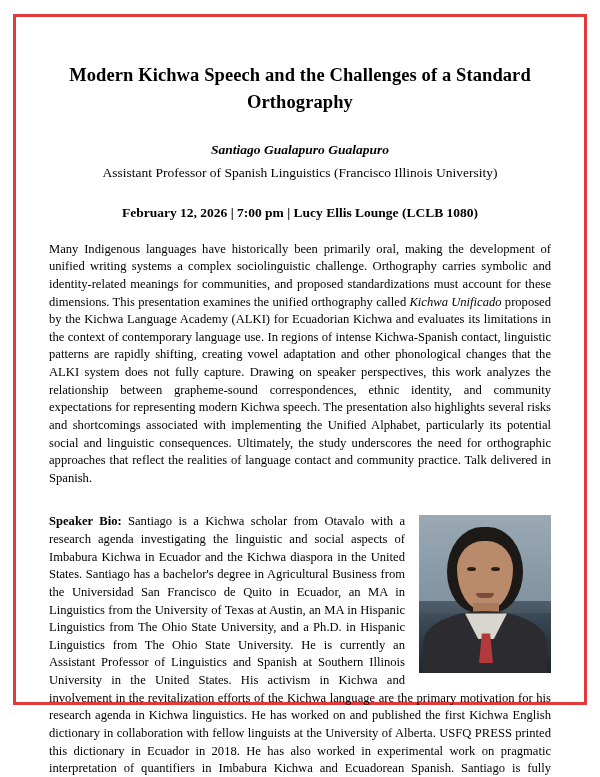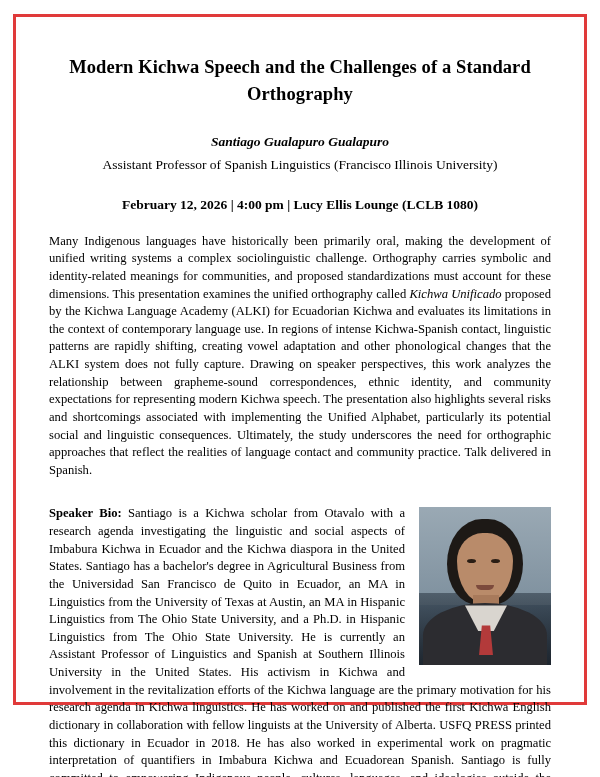--- a/index.html
+++ b/index.html
@@ -12,21 +12,21 @@
     height: 777px;
     font-family: "Liberation Serif", serif;
     color: #000000;
     overflow: hidden;
   }
   .page {
     position: relative;
     width: 600px;
     height: 719px;
     box-sizing: border-box;
-    padding: 20px 13px;
+    padding: 28px 13px;
     background: #ffffff;
   }
   .border-outer {
     position: absolute;
     left: 13px;
     top: 14px;
     right: 13px;
     bottom: 14px;
     border: 3px solid #e03a3a;
     box-sizing: border-box;
@@ -173,21 +173,21 @@
 <div class="page">
   <div class="border-outer"></div>
 
   <div class="content">
 
     <h1 class="title">Modern Kichwa Speech and the Challenges of a Standard Orthography</h1>
 
     <div class="speaker-name">Santiago Gualapuro Gualapuro</div>
     <div class="speaker-affil">Assistant Professor of Spanish Linguistics (Francisco Illinois University)</div>
 
-    <div class="details">February 12, 2026  |  4:00 pm  |  Lucy Ellis Lounge (LCLB 1080)</div>
+    <div class="details">February 12, 2026  |  7:00 pm  |  Lucy Ellis Lounge (LCLB 1080)</div>
 
     <p class="abstract"><span>Many Indigenous languages have historically been primarily oral, making the development of unified writing systems a complex sociolinguistic challenge. Orthography carries symbolic and identity-related meanings for communities, and proposed standardizations must account for these dimensions. This presentation examines the unified orthography called </span><span class="ital">Kichwa Unificado</span><span> proposed by the Kichwa Language Academy (ALKI) for Ecuadorian Kichwa and evaluates its limitations in the context of contemporary language use. In regions of intense Kichwa-Spanish contact, linguistic patterns are rapidly shifting, creating vowel adaptation and other phonological changes that the ALKI system does not fully capture. Drawing on speaker perspectives, this work analyzes the relationship between grapheme-sound correspondences, ethnic identity, and community expectations for representing modern Kichwa speech. The presentation also highlights several risks and shortcomings associated with implementing the Unified Alphabet, particularly its potential social and linguistic consequences. Ultimately, the study underscores the need for orthographic approaches that reflect the realities of language contact and community practice. Talk delivered in Spanish.</span></p>
 
     <div class="bio-block">
       <div class="bio-photo">
         <div class="ph-bg"></div>
         <div class="ph-wall"></div>
         <div class="ph-dark"></div>
         <div class="ph-hair"></div>
         <div class="ph-face"></div>

